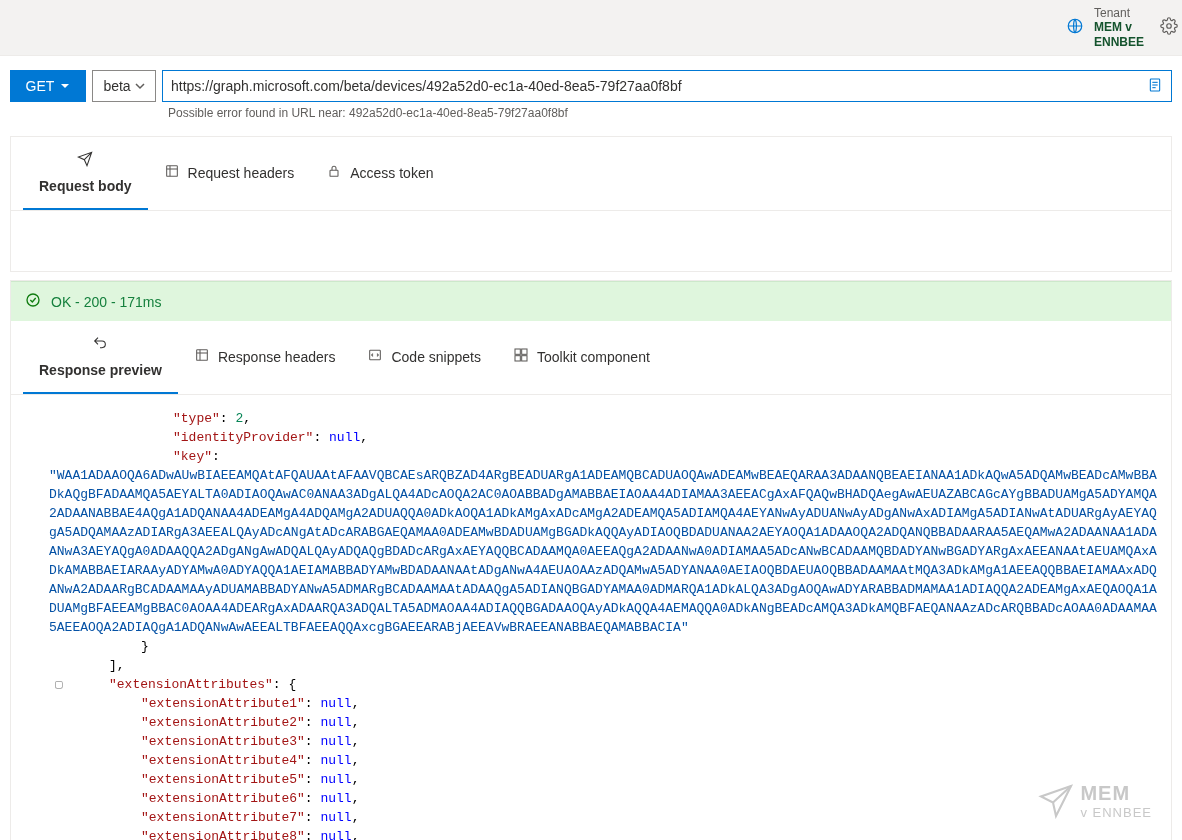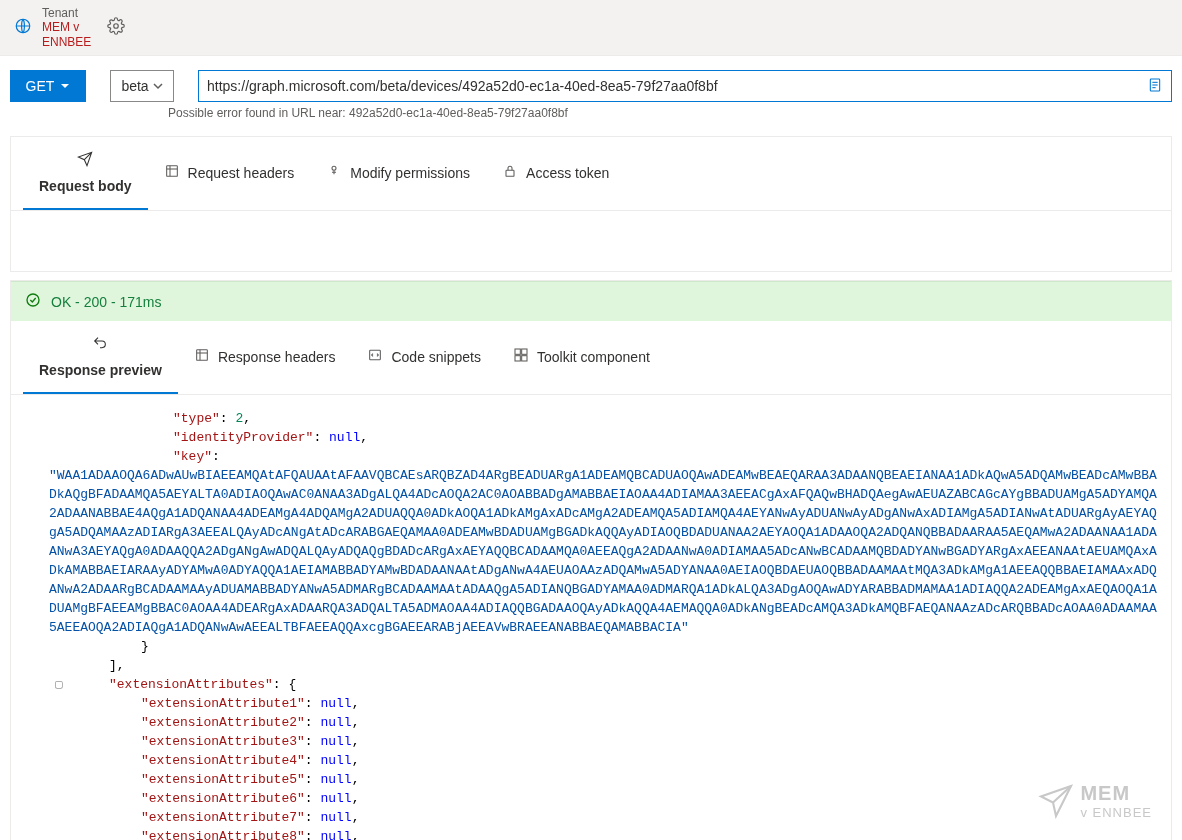--- a/index.html
+++ b/index.html
@@ -1,26 +1,26 @@
 <!DOCTYPE html>
 <html><head>
 <meta charset="utf-8">
 <style>
   * { box-sizing: border-box; margin: 0; padding: 0; }
   body { font-family: "Segoe UI", Arial, sans-serif; font-size: 14px; color: #323130; background: #fff; width: 1182px; }
   
-  .header-bar { background: #f3f2f1; height: 56px; display: flex; align-items: center; padding: 0 14px; border-bottom: 1px solid #edebe9; }
+  .header-bar { background: #f3f2f1; height: 56px; display: flex; justify-content: flex-end; align-items: center; padding: 0 4px; border-bottom: 1px solid #edebe9; }
   .tenant-block { display: flex; align-items: center; gap: 10px; margin-right: 16px; }
   .globe-icon { color: #0078d4; }
   .tenant-text { display: flex; flex-direction: column; line-height: 1.2; font-size: 12px; }
   .tenant-label { color: #605e5c; }
-  .tenant-name { color: #b91c1c; font-weight: 400; }
+  .tenant-name { color: #14532d; font-weight: 700; }
   .gear { color: #605e5c; cursor: pointer; }
   
-  .request-bar { display: flex; gap: 24px; padding: 14px 10px 2px 10px; align-items: center; }
+  .request-bar { display: flex; gap: 6px; padding: 14px 10px 2px 10px; align-items: center; }
   .method-btn { background: #0078d4; color: #fff; border: none; height: 32px; width: 76px; display: flex; align-items: center; justify-content: center; gap: 6px; font-size: 14px; cursor: pointer; }
   .version-select { border: 1px solid #8a8886; height: 32px; width: 64px; display: flex; align-items: center; justify-content: center; gap: 4px; background: #fff; cursor: pointer; font-size: 14px; }
   .url-input-wrap { flex: 1; border: 1px solid #0078d4; height: 32px; display: flex; align-items: center; padding: 0 8px; background: #fff; }
   .url-input { flex: 1; border: none; outline: none; font-size: 14px; color: #323130; }
   .doc-icon { color: #0078d4; margin-left: 6px; }
   
   .error-hint { font-size: 12px; color: #605e5c; padding: 2px 0 8px 168px; }
   
   .section { border: 1px solid #edebe9; margin: 8px 10px; }
   
@@ -124,29 +124,20 @@
             <rect x="4" y="4" width="16" height="16" rx="1"></rect>
             <line x1="4" y1="9" x2="20" y2="9"></line>
             <line x1="9" y1="4" x2="9" y2="20"></line>
           </svg>
       </span>
       <span>Request headers</span>
     </div>
     <div class="tab">
       <span class="tab-icon">
         <svg width="16" height="16" viewBox="0 0 24 24" fill="none" stroke="currentColor" stroke-width="1.6">
-            <circle cx="12" cy="8" r="3"></circle>
-            <path d="M12 11v6M9 14h6"></path>
-          </svg>
-      </span>
-      <span>Modify permissions</span>
-    </div>
-    <div class="tab">
-      <span class="tab-icon">
-        <svg width="16" height="16" viewBox="0 0 24 24" fill="none" stroke="currentColor" stroke-width="1.6">
             <rect x="6" y="11" width="12" height="9" rx="1"></rect>
             <path d="M9 11V8a3 3 0 1 1 6 0v3"></path>
           </svg>
       </span>
       <span>Access token</span>
     </div>
   </div>
   <div class="request-body-area"></div>
 </div>
 

